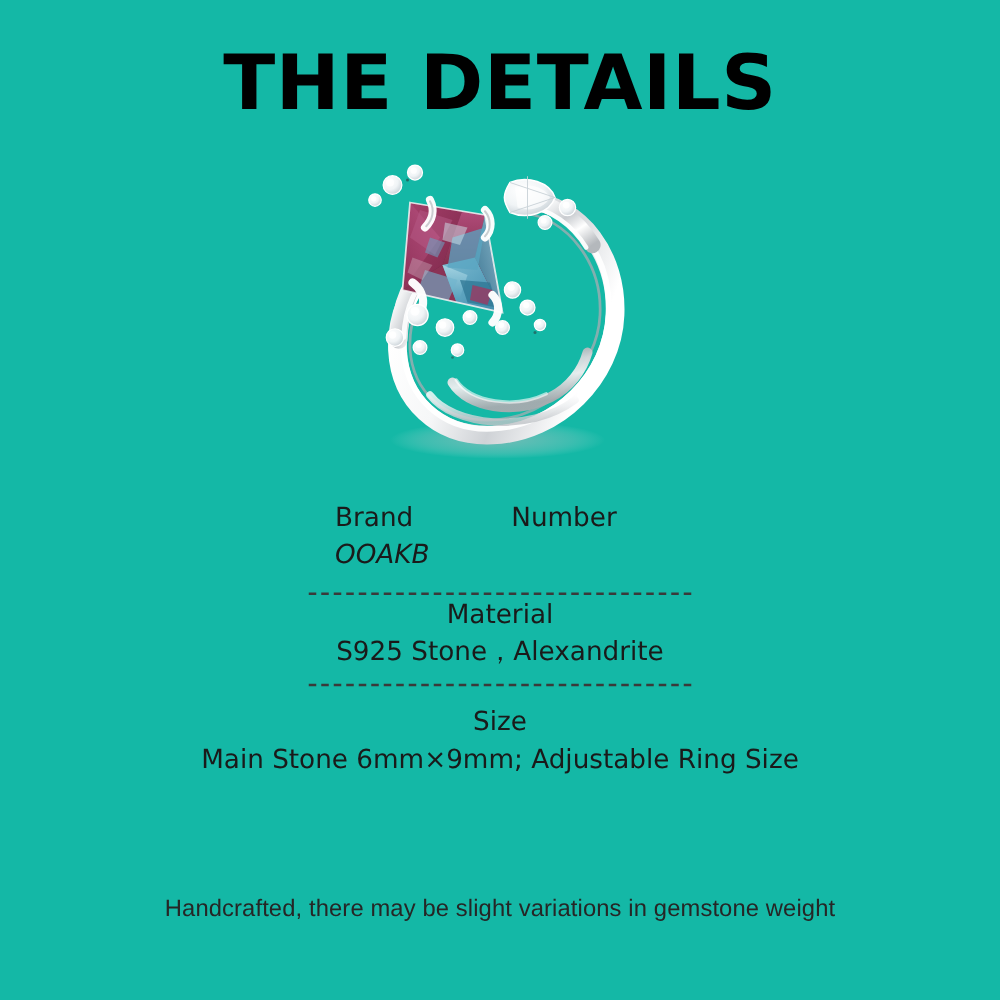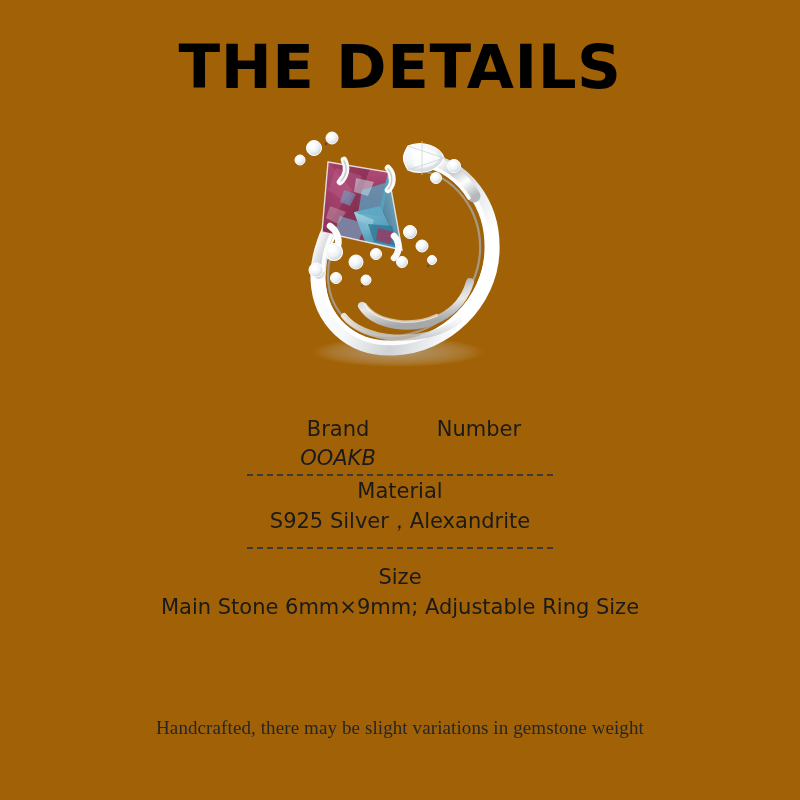--- a/index.html
+++ b/index.html
@@ -57,25 +57,23 @@
     top: 400px;
     width: 800px;
   }
 
   .spec-row-two {
     position: relative;
     height: 62px;
   }
   .col {
     position: absolute;
-    text-align: center;
     font-size: 21px;
     color: #1a1a1a;
     line-height: 29px;
-    margin-top: 15px;
   }
   .col-brand { left: 268px; width: 140px; }
   .col-number { left: 409px; width: 140px; }
 
   .col .lbl { display: block; }
   .col .val { display: block; font-style: italic; }
 
   .divider {
     width: 306px;
     margin: 0 auto;
@@ -98,33 +96,33 @@
 
   .spec-centered.size-group { margin-top: 13px; }
 
   
   .footer-note {
     position: absolute;
     left: 0;
     top: 713px;
     width: 800px;
     text-align: center;
-    font-family: Liberation Serif, serif;
+    font-family: Liberation Sans, sans-serif;
     font-size: 19px;
     font-weight: 300;
     color: #262626;
     line-height: 30px;
     letter-spacing: 0.1px;
   }
   .footer-note span { display: block; }
 </style>
 </head>
 <body style="background: rgb(238, 238, 238);">
 
-<div id="page" style="background: #a16207;">
+<div id="page" style="background: #14b8a6;">
 
   <div class="title">THE DETAILS</div>
 
   <div class="product-photo">
     <svg viewBox="0 0 270 260" xmlns="http://www.w3.org/2000/svg">
       <defs>
 
         <linearGradient id="bandOuter" x1="0" y1="0" x2="1" y2="1">
           <stop offset="0%" stop-color="#ffffff"></stop>
           <stop offset="25%" stop-color="#f2f3f4"></stop>
@@ -322,21 +320,21 @@
       </div>
       <div class="col col-number">
         <span class="lbl">Number</span>
       </div>
     </div>
 
     <hr class="divider d1">
 
     <div class="spec-centered">
       <span class="lbl">Material</span>
-      <span class="val">S925 Silver，Alexandrite</span>
+      <span class="val">S925 Stone，Alexandrite</span>
     </div>
 
     <hr class="divider d2">
 
     <div class="spec-centered size-group">
       <span class="lbl">Size</span>
       <span class="val">Main Stone 6mm×9mm; Adjustable Ring Size</span>
     </div>
 
   </div>

